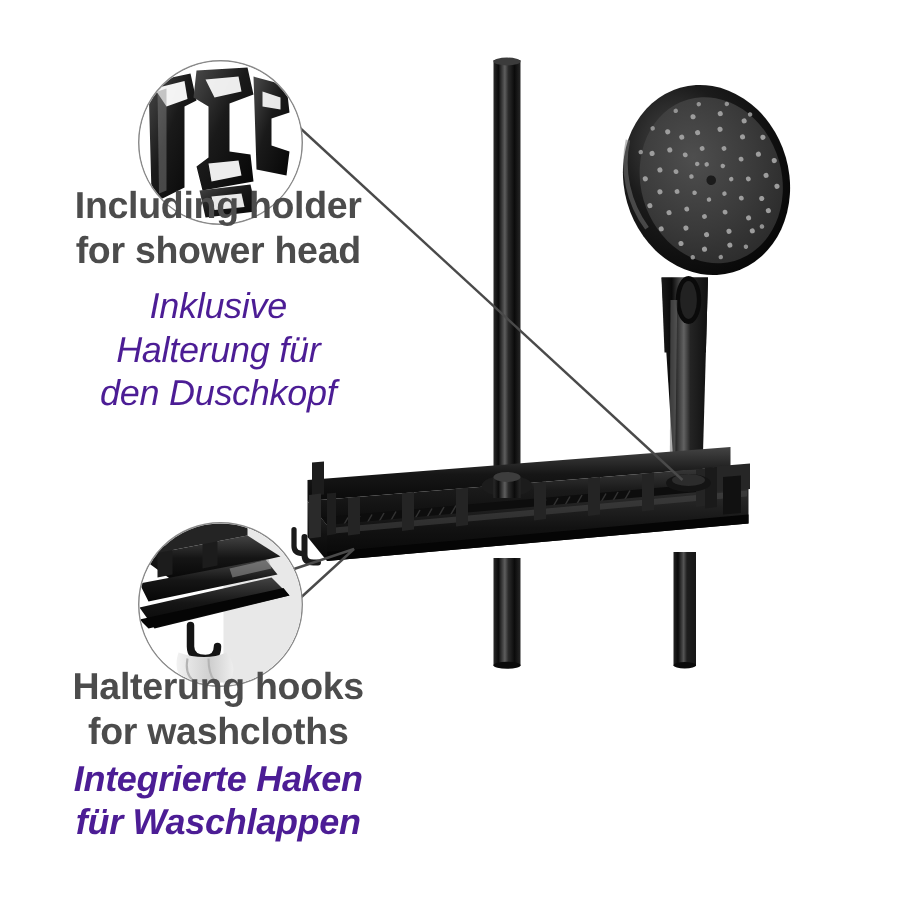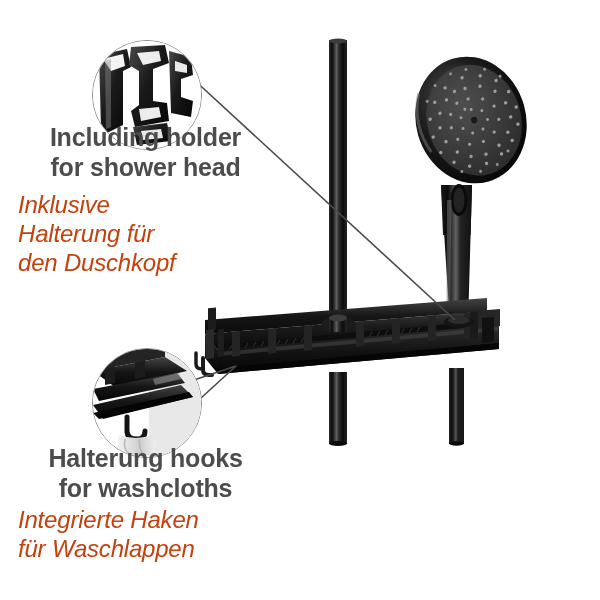--- a/index.html
+++ b/index.html
@@ -4,28 +4,28 @@
 <style>
   html,body{margin:0;padding:0;background:#fff;}
   body{width:600px;height:600px;overflow:hidden;
        font-family:"Liberation Sans",sans-serif;}
   #stage{position:relative;width:600px;height:600px;background:#ffffff;}
 
   
   .cap-en{position:absolute;text-align:center;color:#4c4c4c;
           font-weight:700;font-size:25px;line-height:30px;
           letter-spacing:-0.2px;white-space:pre-line;}
-  .cap-de{position:absolute;color:#c2410c;
+  .cap-de{position:absolute;text-align:center;color:#4c1d95;
           font-style:italic;font-size:24px;line-height:29px;
           letter-spacing:-0.2px;white-space:pre-line;}
 
   #cap1-en{left:18px;top:122px;width:255px;text-align:center;}
   #cap1-de{left:18px;top:190px;width:255px;}
   #cap2-en{left:18px;top:443px;width:255px;}
-  #cap2-de{left:18px;top:505px;width:255px;}
+  #cap2-de{left:18px;top:505px;width:255px;font-weight:bold;}
 
   
   .callout{position:absolute;border-radius:50%;overflow:hidden;
            border:1.5px solid #8a8a8a;background:#fff;}
   #callout-top{left:92px;top:40px;width:108px;height:108px;}
   #callout-bottom{left:92px;top:348px;width:108px;height:108px;}
   .callout svg{display:block;width:100%;height:100%;}
 
   
   #leaders{position:absolute;left:0;top:0;width:600px;height:600px;

